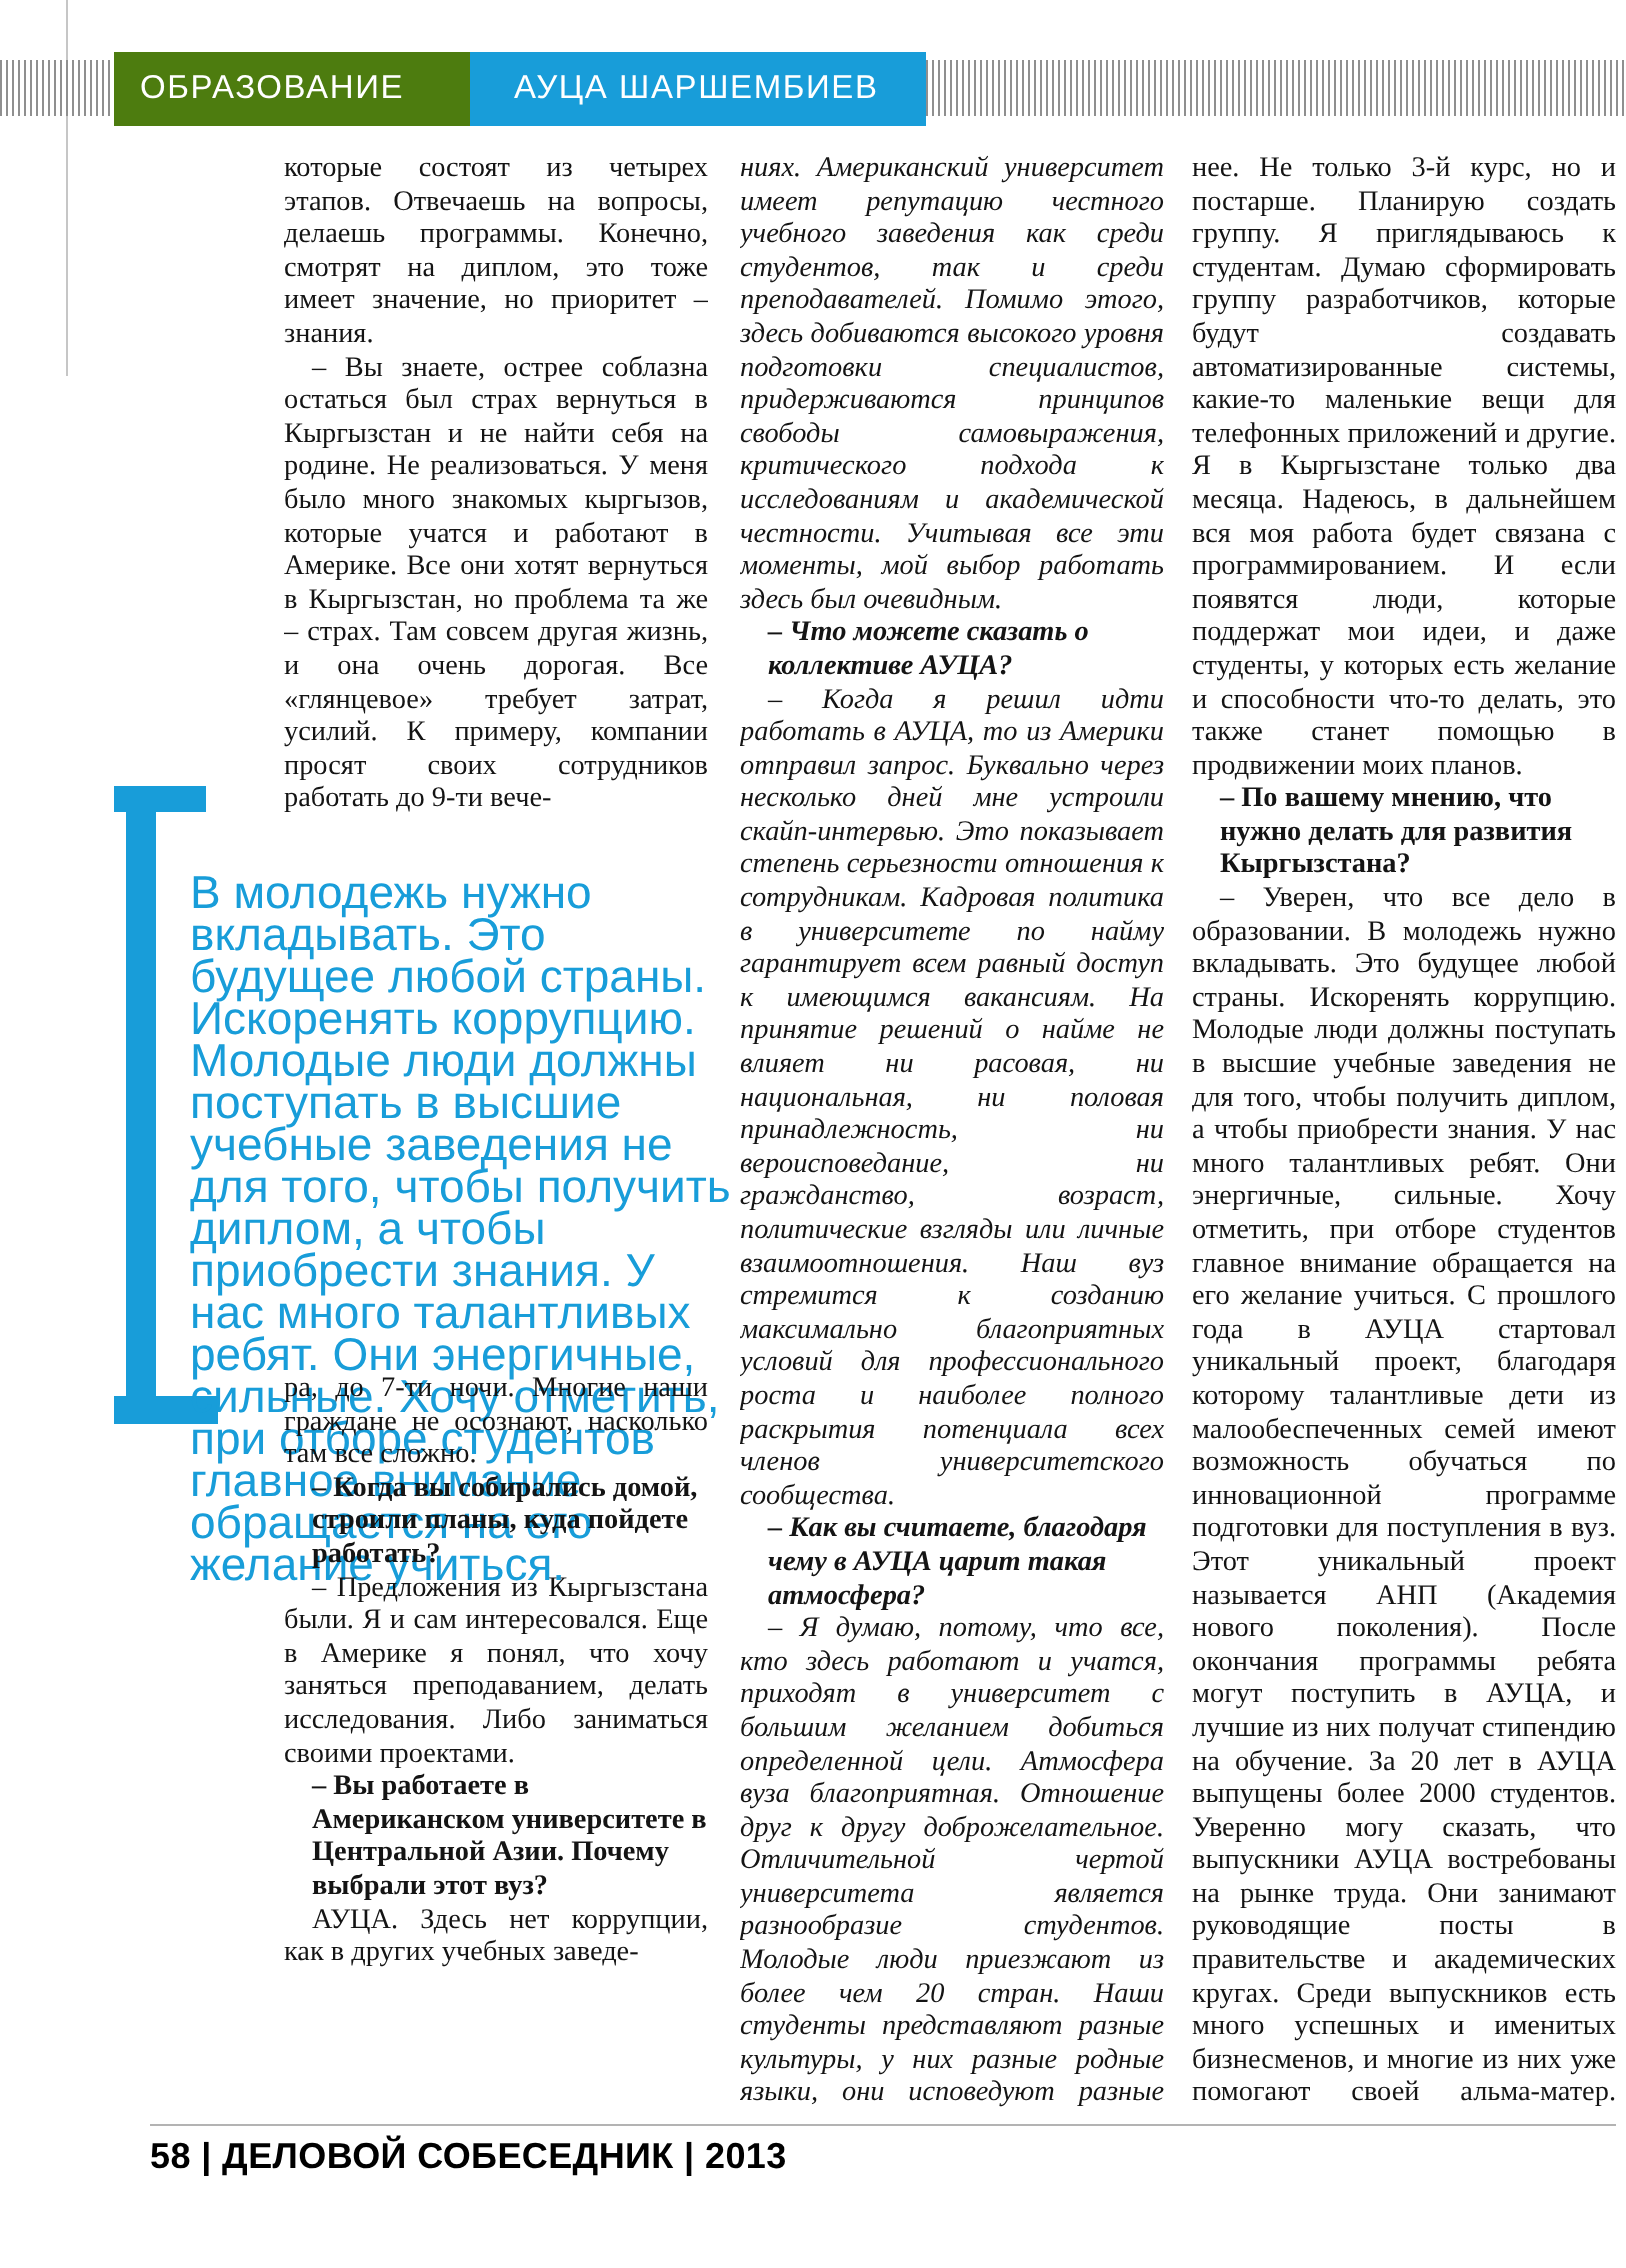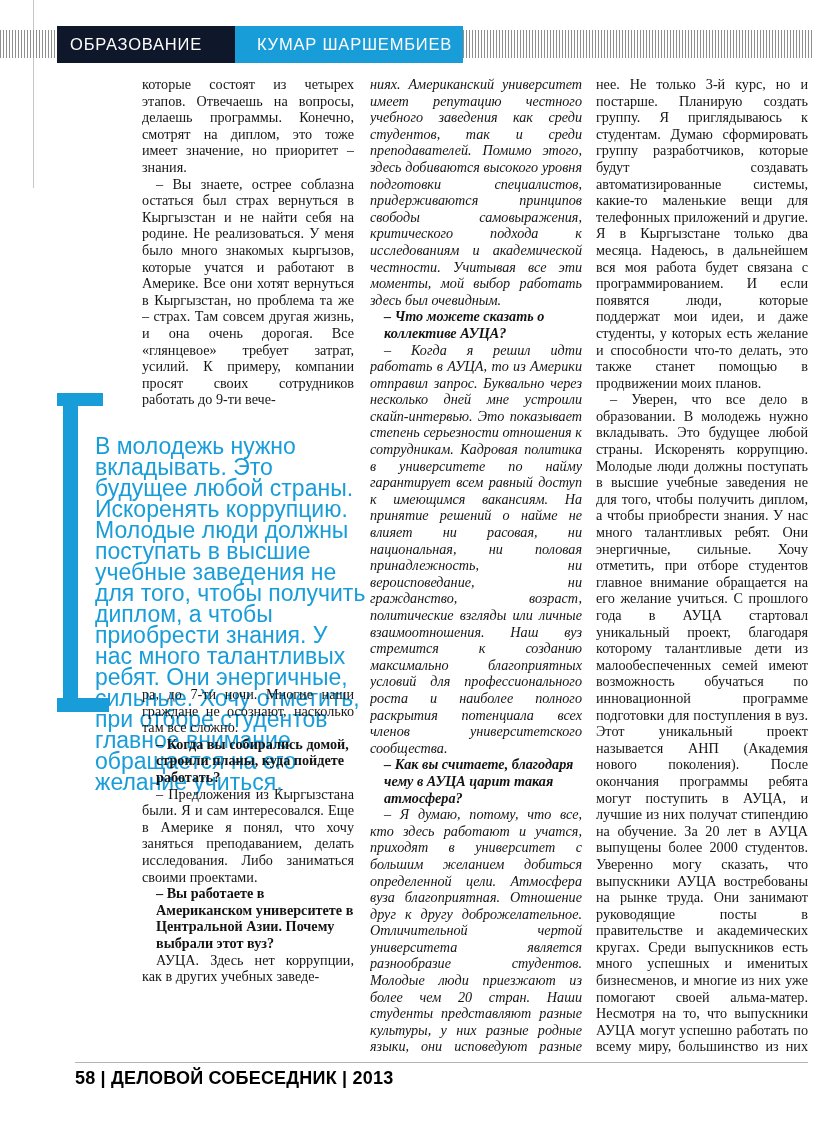--- a/index.html
+++ b/index.html
@@ -7,21 +7,21 @@
         font-family:"Liberation Serif",serif;}
 
   
   .stripes{position:absolute;top:30px;height:28px;
            background:repeating-linear-gradient(to right,#8f8f8f 0 1px,#ffffff 1px 3px);}
   .stripes.left{left:0;width:57px;}
   .stripes.right{left:463px;width:350px;}
   .tag{position:absolute;top:26px;height:37px;display:flex;align-items:center;
        color:#ffffff;font-family:"Liberation Sans",sans-serif;font-size:16.5px;
        letter-spacing:0.8px;box-sizing:border-box;white-space:nowrap;}
-  .tag.section{left:57px;width:206px;background:#0f172a;padding-left:13px;}
+  .tag.section{left:57px;width:206px;background:#4d7c0f;padding-left:13px;}
   .tag.author{left:235px;width:228px;background:#189dd9;padding-left:22px;}
   .vline{position:absolute;left:33px;top:0;width:1px;height:188px;background:#c6c6c6;}
 
   
   .col{position:absolute;width:212px;font-size:14.2px;line-height:16.6px;color:#141414;
        text-align:justify;overflow:hidden;}
   .col p{margin:0;}
   .col p.cont{text-indent:0;}
   .col p.answer{text-indent:14px;}
   .col p.question{font-weight:bold;padding-left:14px;text-align:left;text-indent:0;}
@@ -47,21 +47,21 @@
 </head>
 <body>
 
 <div class="page">
 
   <div class="vline"></div>
   <div class="stripes left"></div>
   <div class="stripes right"></div>
 
   <div class="tag section">ОБРАЗОВАНИЕ</div>
-  <div class="tag author">КУМАР ШАРШЕМБИЕВ</div>
+  <div class="tag author">АУЦА ШАРШЕМБИЕВ</div>
 
   <div class="col" id="col1top">
       <p class="cont">которые состоят из четырех этапов. Отвечаешь на вопросы, делаешь программы. Конечно, смотрят на диплом, это тоже имеет значение, но приоритет – знания.</p>
       <p class="answer">– Вы знаете, острее соблазна остаться был страх вернуться в Кыргызстан и не найти себя на родине. Не реализоваться. У меня было много знакомых кыргызов, которые учатся и работают в Америке. Все они хотят вернуться в Кыргызстан, но проблема та же – страх. Там совсем другая жизнь, и она очень дорогая. Все «глянцевое» требует затрат, усилий. К примеру, компании просят своих сотрудников работать до 9-ти вече-</p>
     </div>
 
   <div class="imark top"></div>
   <div class="imark stem"></div>
   <div class="imark bottom"></div>
 
@@ -78,19 +78,20 @@
   <div class="col" id="col2">
       <p class="cont">ниях. Американский университет имеет репутацию честного учебного заведения как среди студентов, так и среди преподавателей. Помимо этого, здесь добиваются высокого уровня подготовки специалистов, придерживаются принципов свободы самовыражения, критического подхода к исследованиям и академической честности. Учитывая все эти моменты, мой выбор работать здесь был очевидным.</p>
       <p class="question">– Что можете сказать о коллективе АУЦА?</p>
       <p class="answer">– Когда я решил идти работать в АУЦА, то из Америки отправил запрос. Буквально через несколько дней мне устроили скайп-интервью. Это показывает степень серьезности отношения к сотрудникам. Кадровая политика в университете по найму гарантирует всем равный доступ к имеющимся вакансиям. На принятие решений о найме не влияет ни расовая, ни национальная, ни половая принадлежность, ни вероисповедание, ни гражданство, возраст, политические взгляды или личные взаимоотношения. Наш вуз стремится к созданию максимально благоприятных условий для профессионального роста и наиболее полного раскрытия потенциала всех членов университетского сообщества.</p>
       <p class="question">– Как вы считаете, благодаря чему в АУЦА царит такая атмосфера?</p>
       <p class="answer">– Я думаю, потому, что все, кто здесь работают и учатся, приходят в университет с большим желанием добиться определенной цели. Атмосфера вуза благоприятная. Отношение друг к другу доброжелательное. Отличительной чертой университета является разнообразие студентов. Молодые люди приезжают из более чем 20 стран. Наши студенты представляют разные культуры, у них разные родные языки, они исповедуют разные религии, обладают разными физическими способностями и мнениями. Каждый, кто приходит сюда, заражается положительной аурой, которая существует в вузе.</p>
     </div>
 
   <div class="col" id="col3">
       <p class="cont">нее. Не только 3-й курс, но и постарше. Планирую создать группу. Я приглядываюсь к студентам. Думаю сформировать группу разработчиков, которые будут создавать автоматизированные системы, какие-то маленькие вещи для телефонных приложений и другие. Я в Кыргызстане только два месяца. Надеюсь, в дальнейшем вся моя работа будет связана с программированием. И если появятся люди, которые поддержат мои идеи, и даже студенты, у которых есть желание и способности что-то делать, это также станет помощью в продвижении моих планов.</p>
+      <p class="question">– По вашему мнению, что нужно делать для развития Кыргызстана?</p>
       <p class="answer">– Уверен, что все дело в образовании. В молодежь нужно вкладывать. Это будущее любой страны. Искоренять коррупцию. Молодые люди должны поступать в высшие учебные заведения не для того, чтобы получить диплом, а чтобы приобрести знания. У нас много талантливых ребят. Они энергичные, сильные. Хочу отметить, при отборе студентов главное внимание обращается на его желание учиться. С прошлого года в АУЦА стартовал уникальный проект, благодаря которому талантливые дети из малообеспеченных семей имеют возможность обучаться по инновационной программе подготовки для поступления в вуз. Этот уникальный проект называется АНП (Академия нового поколения). После окончания программы ребята могут поступить в АУЦА, и лучшие из них получат стипендию на обучение. За 20 лет в АУЦА выпущены более 2000 студентов. Уверенно могу сказать, что выпускники АУЦА востребованы на рынке труда. Они занимают руководящие посты в правительстве и академических кругах. Среди выпускников есть много успешных и именитых бизнесменов, и многие из них уже помогают своей альма-матер. Несмотря на то, что выпускники АУЦА могут успешно работать по всему миру, большинство из них готовы трудиться и жить в Кыргызстане.</p>
     </div>
 
   <div class="footer-rule"></div>
   <div class="footer">58 | ДЕЛОВОЙ СОБЕСЕДНИК | 2013</div>
 
 </div>
 
 </body></html>

